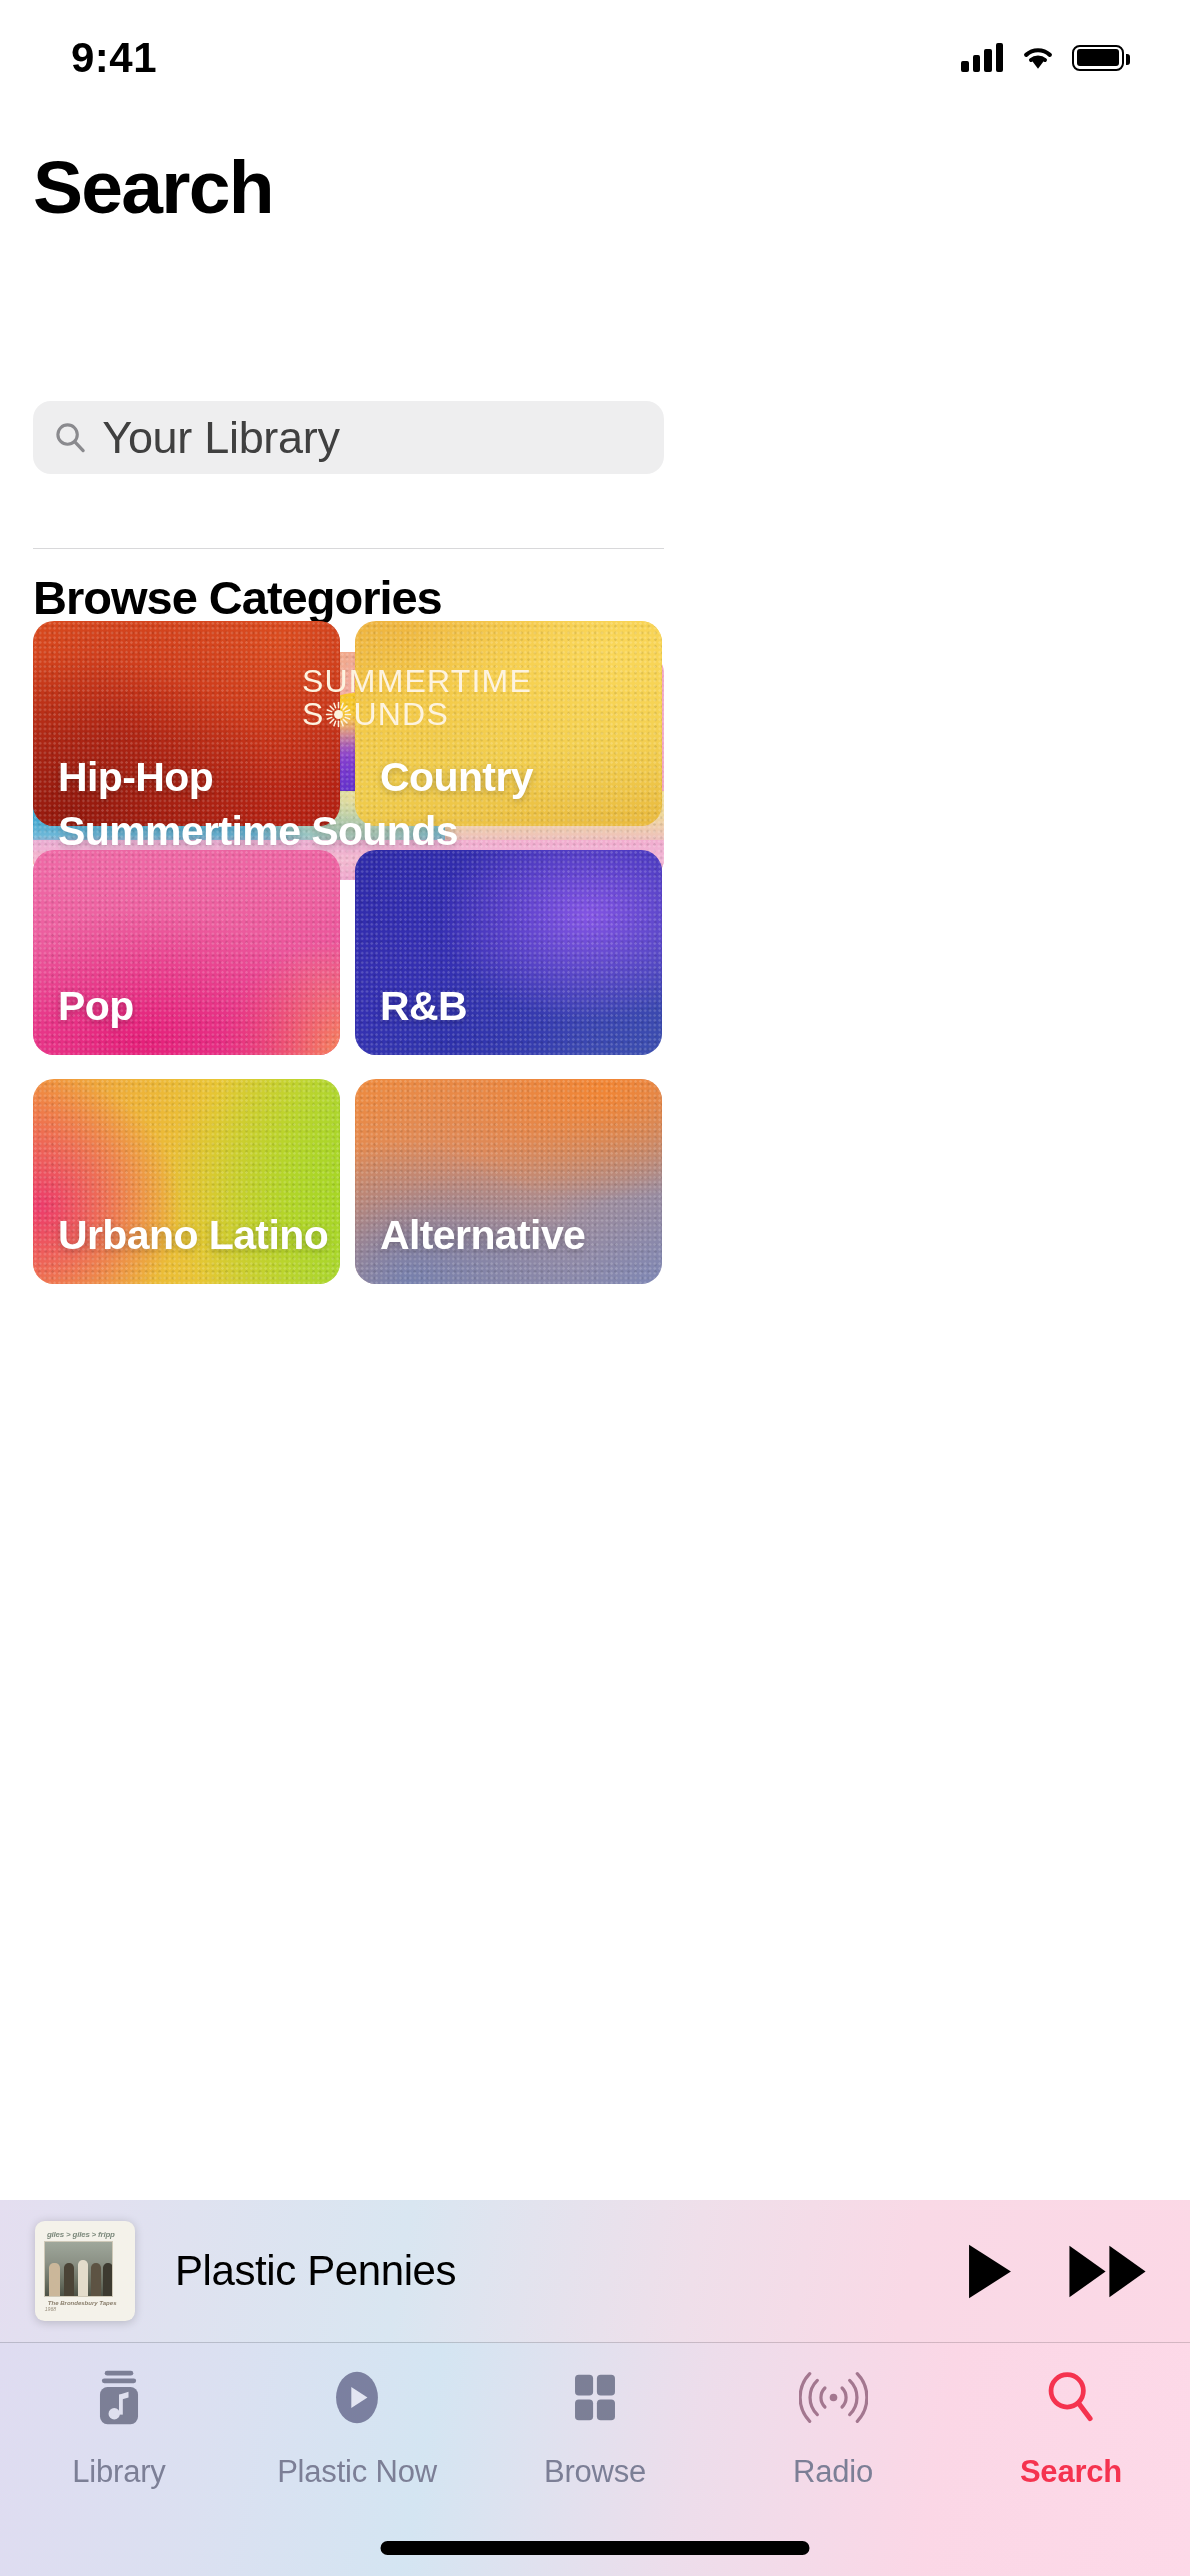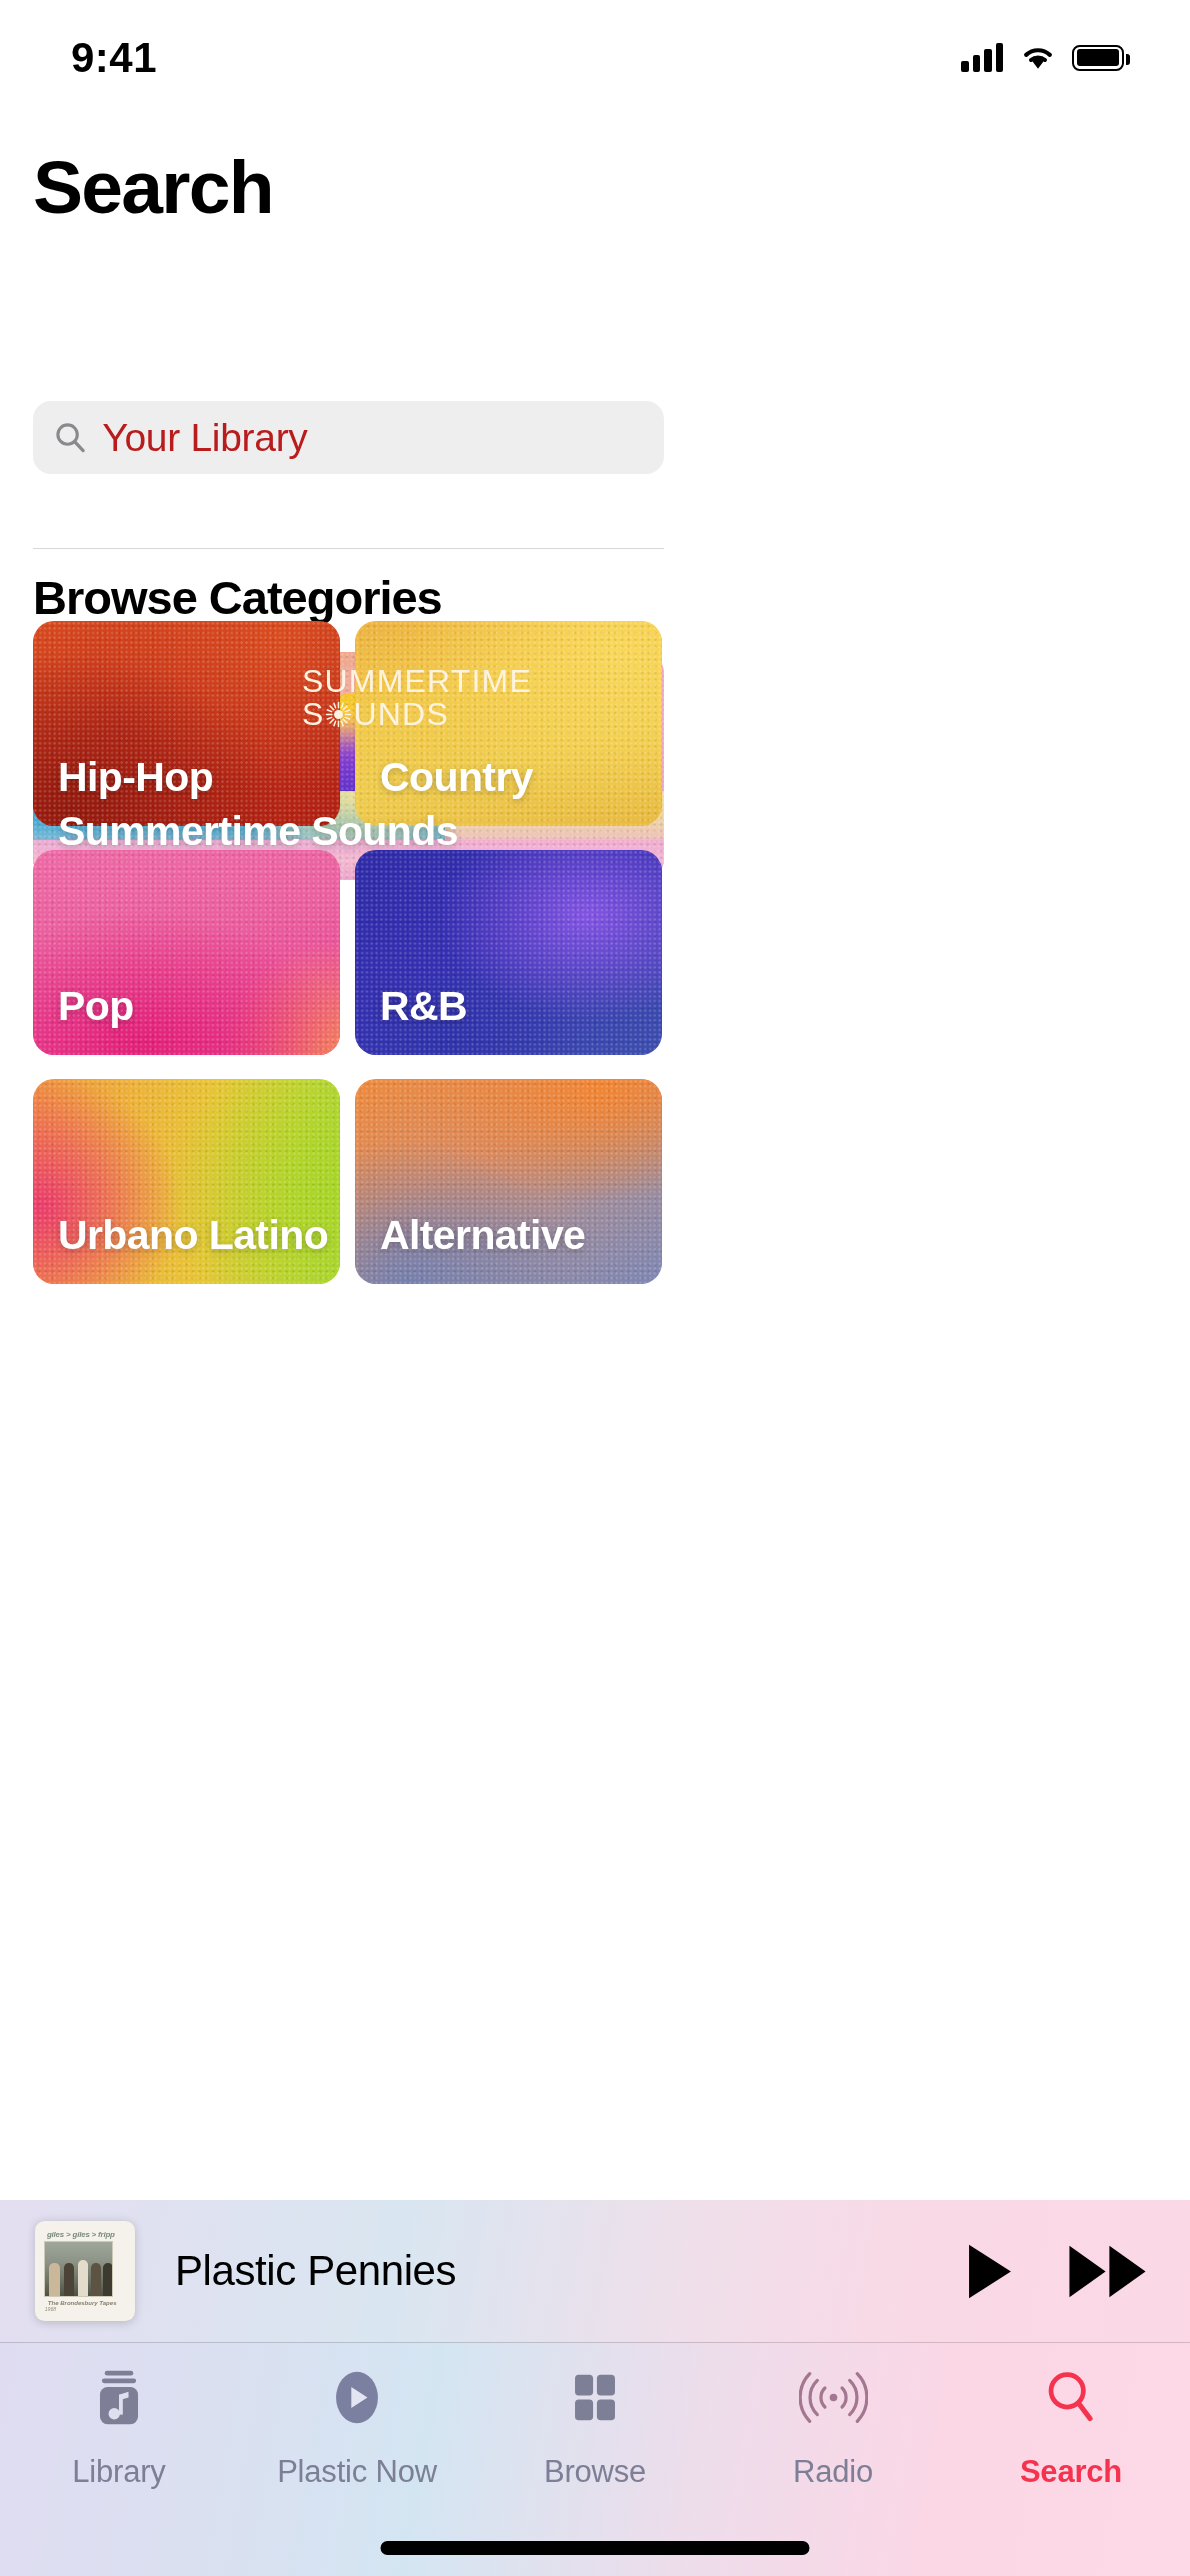--- a/index.html
+++ b/index.html
@@ -34,21 +34,21 @@
     font-size:75px; font-weight:700; letter-spacing:-1.7px; color:#000;
   }
 
   
   .searchbar {
     position:absolute; left:33px; top:401px; width:631px; height:73px;
     background:#eeeeef; border-radius:18px;
     display:flex; align-items:center; gap:15.3px; padding:0 21px;
   }
   .searchbar .mag { width:33px; height:33px; flex:0 0 33px; }
-  .search-placeholder { font-size:39px; color:#b91c1c; letter-spacing:-0.3px; }
+  .search-placeholder { font-size:45px; color:#404040; letter-spacing:-0.3px; }
 
   .divider {
     position:absolute; left:33px; top:548px; width:631px; height:1px;
     background:#d8d8da;
   }
 
   
   .section-title {
     position:absolute; left:33px; top:570px;
     font-size:47px; font-weight:700; letter-spacing:-1px; color:#000;

